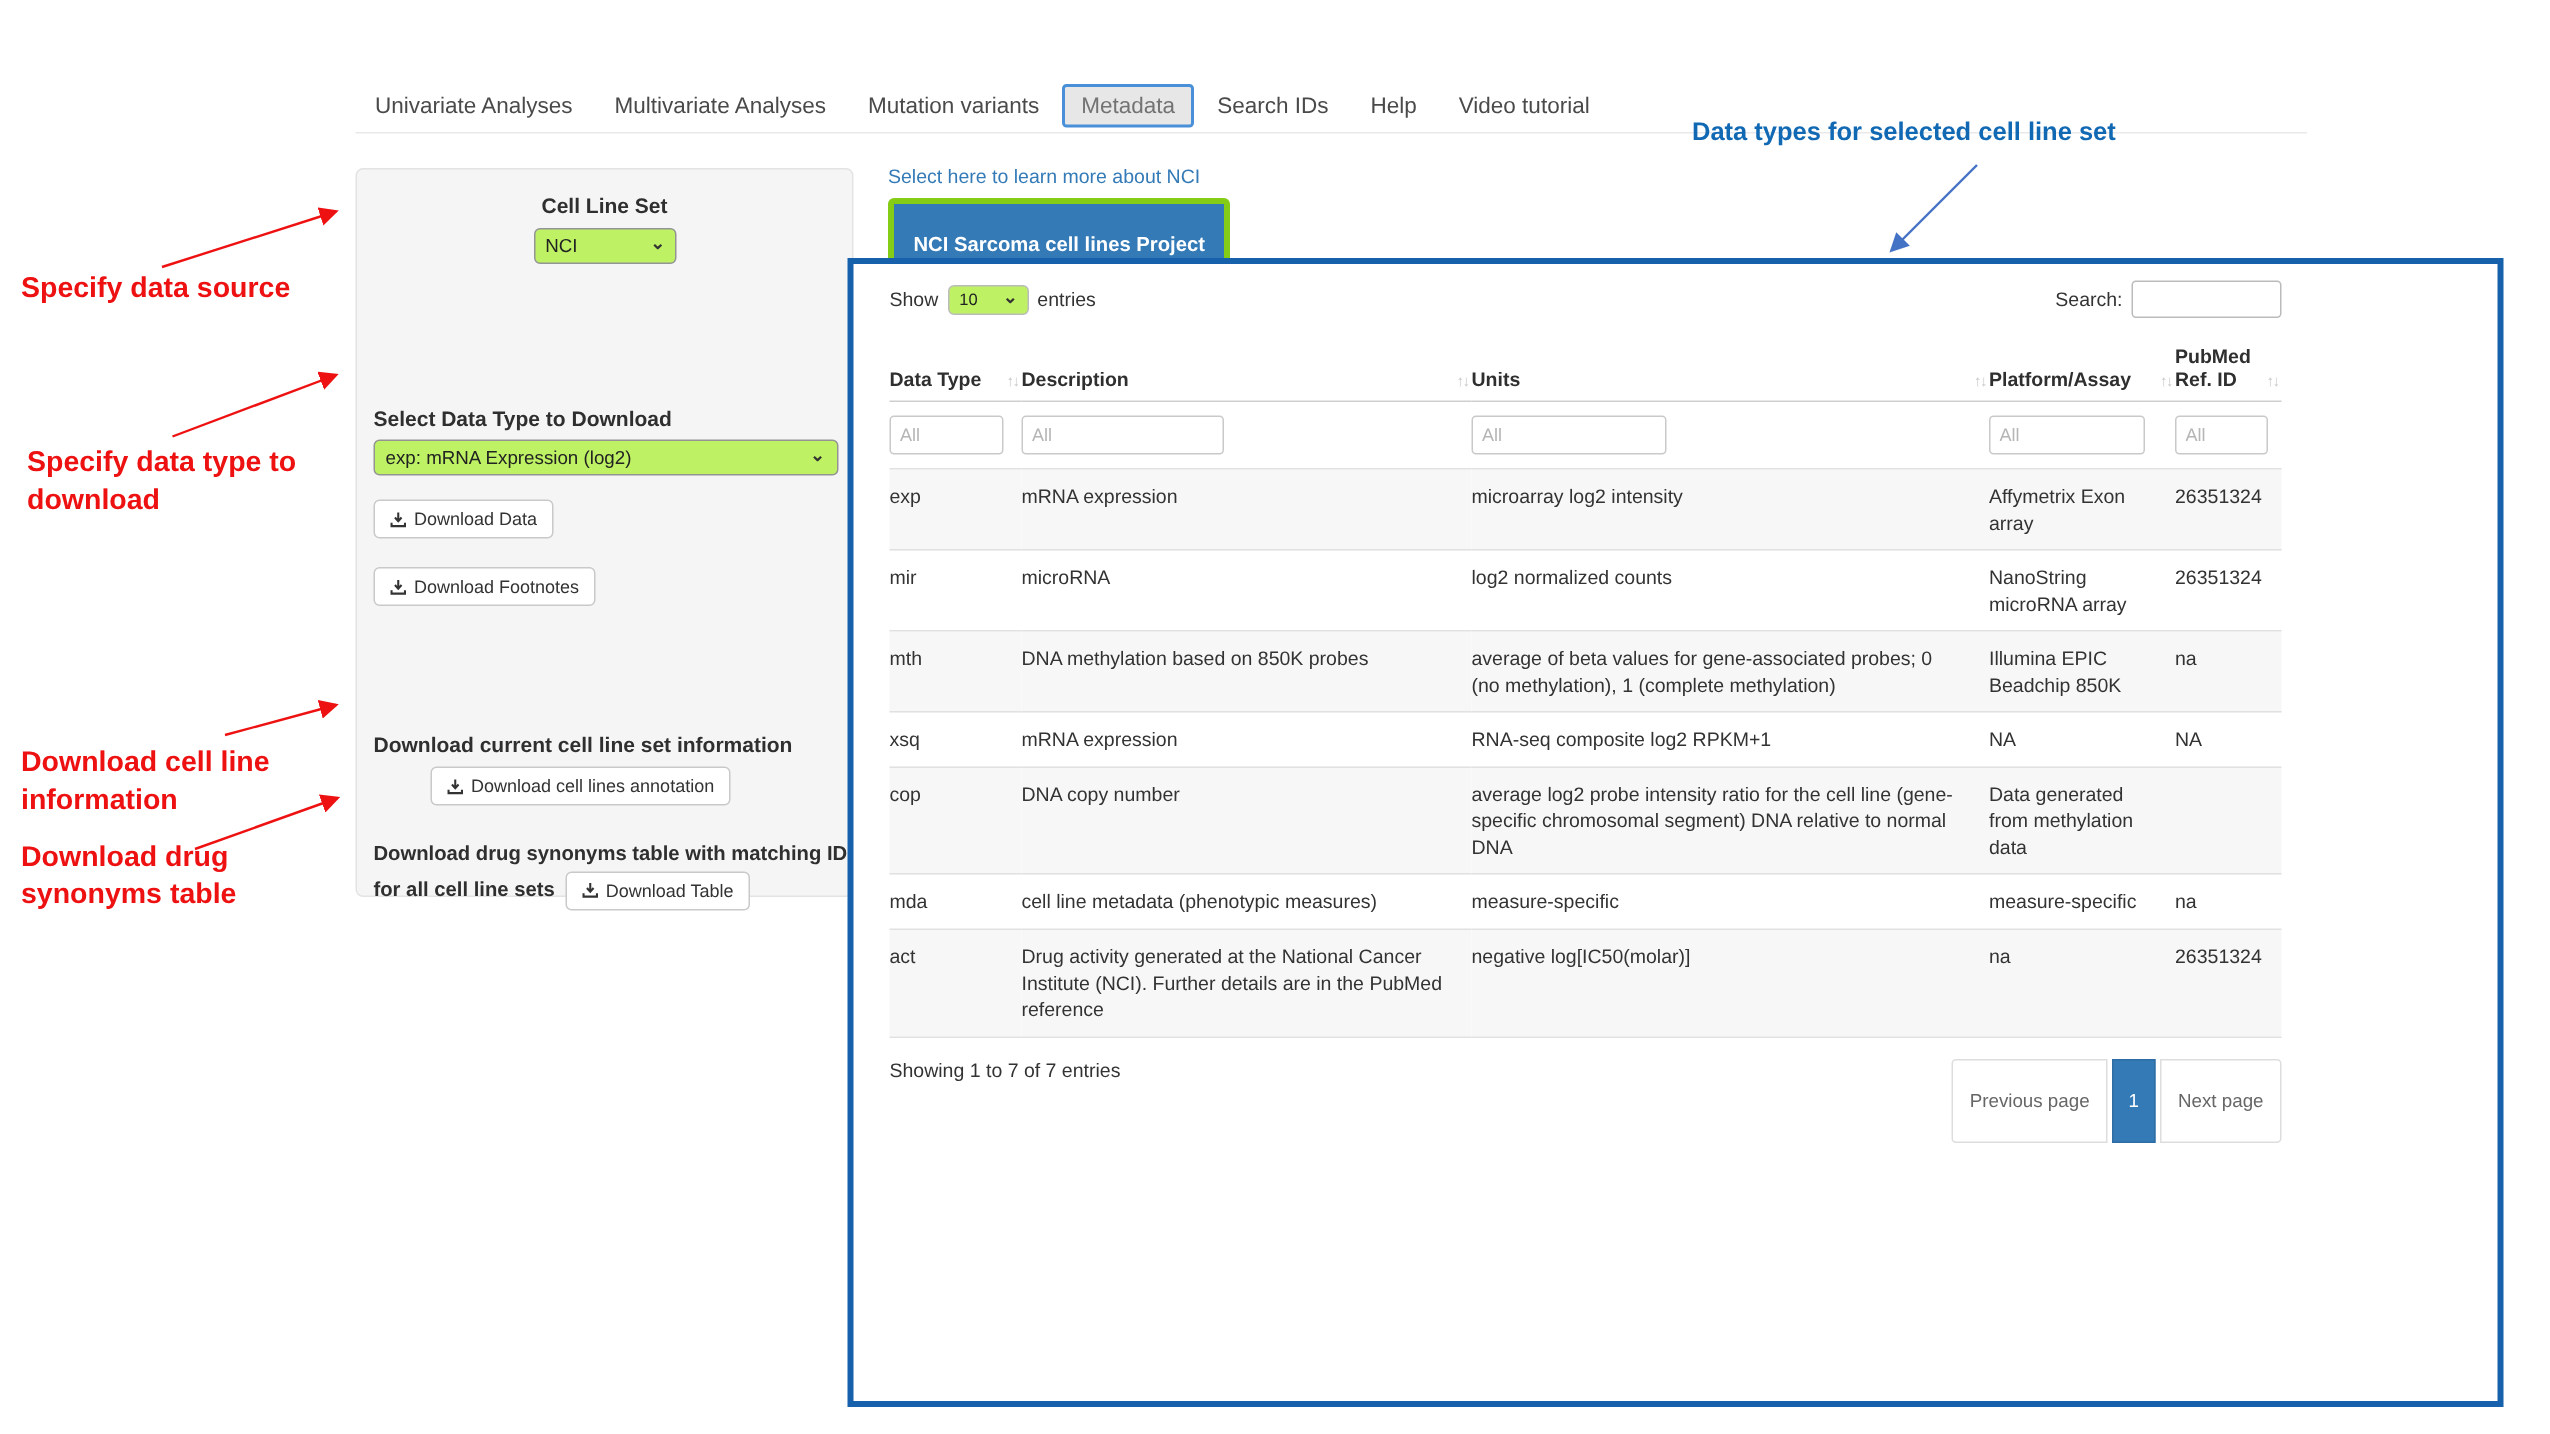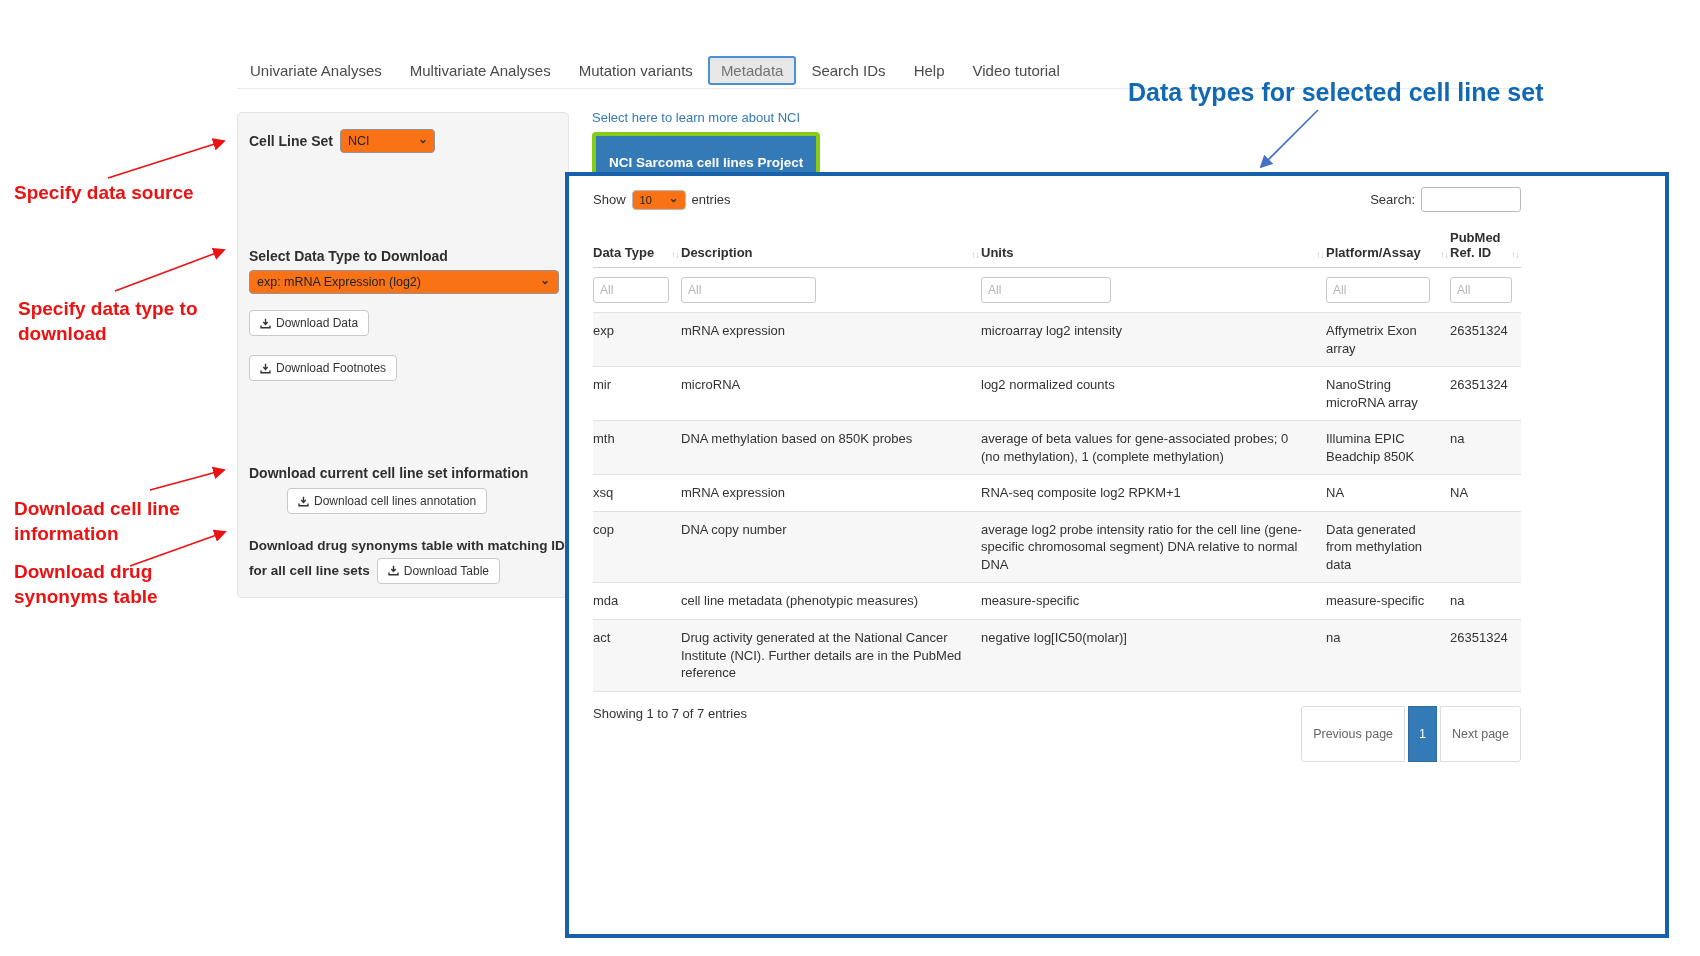--- a/index.html
+++ b/index.html
@@ -6,33 +6,33 @@
   html, body { background: #fff; font-family: "Liberation Sans", sans-serif; }
   .page { position: relative; width: 1700px; height: 956px; background: #fff; overflow: hidden; }
 
   
   .overlay { position: absolute; left: 0; top: 0; width: 1700px; height: 956px; pointer-events: none; z-index: 6; }
   .red-note { position: absolute; z-index: 6; color: var(--red-annotation, #ee1111); font-weight: bold; font-size: 19px; line-height: 1.3; }
   .note-1 { left: 14px; top: 181px; width: 195px; }
   .note-2 { left: 18px; top: 297px; width: 205px; }
   .note-3 { left: 14px; top: 497px; width: 195px; }
   .note-4 { left: 14px; top: 560px; width: 170px; }
-  .blue-title { position: absolute; left: 1128px; top: 78px; z-index: 6; color: var(--blue-title, #1169b4); font-weight: bold; font-size: 25px; white-space: nowrap; }
+  .blue-title { position: absolute; left: 1128px; top: 78px; z-index: 6; color: var(--blue-title, #1169b4); font-weight: bold; font-size: 17px; white-space: nowrap; }
 
   
   .nav { position: absolute; left: 237px; top: 56px; width: 1301px; display: flex; align-items: center; gap: 2px; border-bottom: 1px solid #e9e9e9; padding-bottom: 3px; }
   .tab { font-size: 15px; color: #4a4a4a; padding: 6px 13px; white-space: nowrap; cursor: pointer; }
   .tab.active { background: #e7e7e7; border: 2px solid var(--active-tab-border, #4a90d9); border-radius: 3px; padding: 4px 11px; color: #737373; }
 
   
   .sidebar { position: absolute; left: 237px; top: 112px; width: 332px; height: 486px; background: #f5f5f5; border: 1px solid #e3e3e3; border-radius: 5px; padding: 16px 11px 0 11px; color: #333; }
-  .inline-row { display: flex; align-items: center; gap: 7px; }
+  .inline-row { display: flex; align-items: center; gap: 7px; flex-direction: column; }
   .bold-label { font-weight: bold; font-size: 14px; color: #2f2f2f; }
   .select-wrap { position: relative; display: inline-block; }
-  select { appearance: none; -webkit-appearance: none; background: #f97316; border: 1px solid #949494; border-radius: 4px; font-size: 12.5px; color: #222; padding: 4px 22px 4px 7px; font-family: "Liberation Sans", sans-serif; }
+  select { appearance: none; -webkit-appearance: none; background: #bef264; border: 1px solid #949494; border-radius: 4px; font-size: 12.5px; color: #222; padding: 4px 22px 4px 7px; font-family: "Liberation Sans", sans-serif; }
   .chev { position: absolute; right: 7px; top: 50%; transform: translateY(-62%); font-size: 12px; font-weight: bold; color: #333; pointer-events: none; }
   .cls-select { width: 95px; }
   .dtype-heading { margin-top: 95px; }
   .dtype-wrap { margin-top: 6px; display: block; }
   .dtype-select { width: 310px; }
   .btn { display: inline-flex; align-items: center; gap: 5px; background: #fff; border: 1px solid #c9c9c9; border-radius: 4px; padding: 5px 10px; font-size: 12px; color: #333; cursor: pointer; font-family: "Liberation Sans", sans-serif; }
   .btn svg { flex: 0 0 auto; }
   .mt-dl-data { margin-top: 16px; }
   .mt-dl-foot { margin-top: 19px; }
   .cls-info-heading { margin-top: 84px; display: block; }

